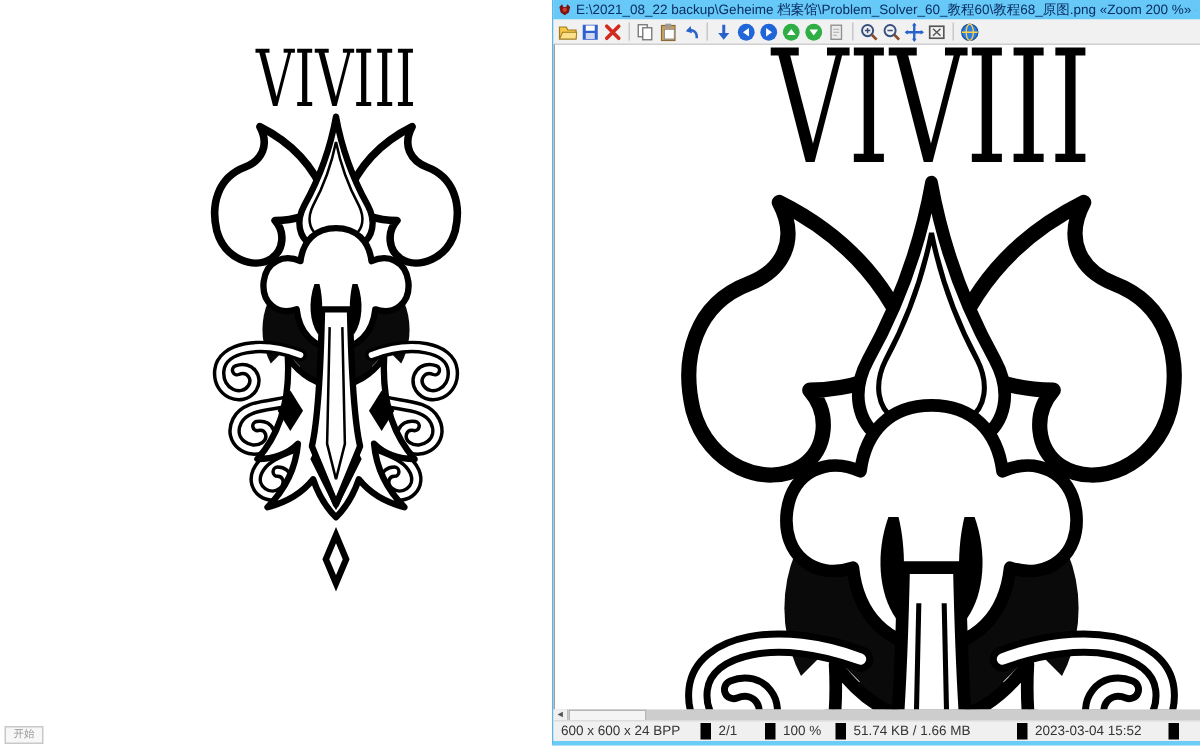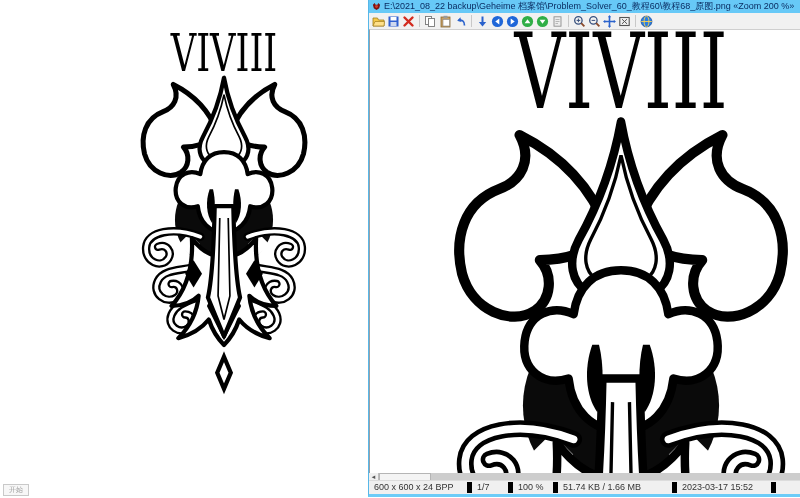--- a/index.html
+++ b/index.html
@@ -55,21 +55,21 @@
   #scroll-thumb{
     width:52px;background:#f4f4f4;border:1px solid #b5b5b5;box-sizing:border-box;flex:0 0 auto;
   }
   
   #statusbar{
     position:absolute;left:0;right:0;bottom:0;height:13px;background:#f0f0f0;
     border-top:1px solid #dcdcdc;display:flex;align-items:center;
     font-size:9px;color:#333;
   }
   .status-cell{
-    padding:0 5px;height:11px;line-height:11px;border-right:5px solid #000000;
+    padding:0 5px;height:11px;line-height:11px;border-right:7px solid #000000;
     white-space:nowrap;overflow:hidden;flex:0 0 auto;
   }
   .status-fill{flex:1 1 auto;border-right:none;}
 </style>
 </head>
 <body>
 
 <svg width="0" height="0" style="position:absolute" aria-hidden="true">
   <defs>
     <symbol id="abes" viewBox="0 0 220 440">
@@ -255,20 +255,20 @@
 
   <div id="h-scrollbar">
     <div id="scroll-left-button">
       <span>◄</span>
     </div>
     <div id="scroll-thumb"></div>
   </div>
 
   <div id="statusbar">
     <span class="status-cell" style="min-width:88px">600 x 600 x 24 BPP</span>
-    <span class="status-cell" style="min-width:26px">1/7</span>
+    <span class="status-cell" style="min-width:26px">2/1</span>
     <span class="status-cell" style="min-width:30px">100 %</span>
     <span class="status-cell" style="min-width:104px">51.74 KB / 1.66 MB</span>
-    <span class="status-cell" style="min-width:84px">2023-03-17 15:52</span>
+    <span class="status-cell" style="min-width:84px">2023-03-04 15:52</span>
     <span class="status-cell status-fill"></span>
   </div>
 
 </div>
 
 </body></html>

